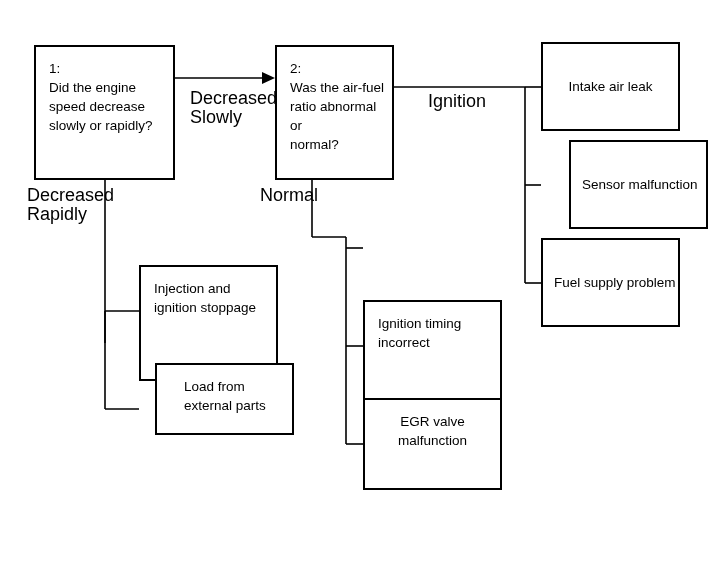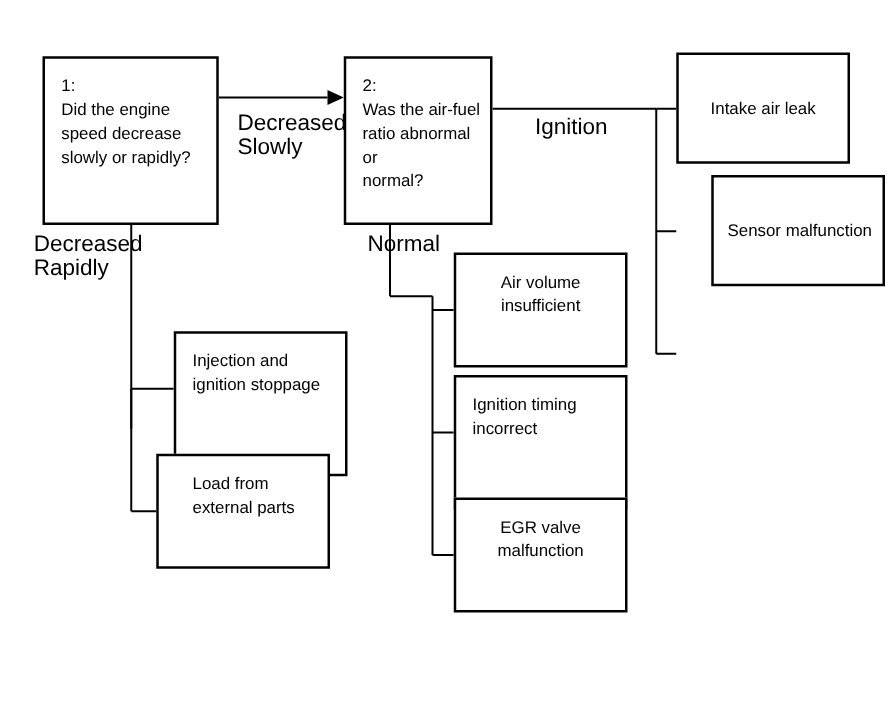--- a/index.html
+++ b/index.html
@@ -117,40 +117,39 @@
 slowly or rapidly?</div>
 
   <div class="node n-topleft" style="left:275px; top:45px; width:119px; height:135px;">2:
 Was the air-fuel
 ratio abnormal or
 normal?</div>
 
   <div class="node n-topleft" style="left:139px; top:265px; width:139px; height:116px;">Injection and
 ignition stoppage</div>
 
-  <div class="node n-topindent" style="left:125px; top:363px; width:139px; height:92px;">Load from
+  <div class="node n-topindent" style="left:155px; top:363px; width:139px; height:72px;">Load from
 external parts</div>
 
-  <div class="node n-topcenter" style="left:363px; top:202px; width:139px; height:92px;">Air volume
-insufficient</div>
 
   <div class="node n-topleft" style="left:363px; top:300px; width:139px; height:108px;">Ignition timing
 incorrect</div>
 
   <div class="node n-topcenter" style="left:363px; top:398px; width:139px; height:92px;">EGR valve
 malfunction</div>
 
   <div class="node n-midcenter" style="left:541px; top:42px; width:139px; height:89px;">Intake air leak</div>
 
   <div class="node n-midleft" style="left:541px; top:140px; width:139px; height:89px;margin-left:28px;">Sensor malfunction</div>
 
+  <div class="node n-midleft" style="left:541px; top:238px; width:139px; height:89px;">Fuel supply problem</div>
 
   <div class="edge-label" style="left:190px; top:89px;">Decreased
 Slowly</div>
 
   <div class="edge-label" style="left:27px; top:186px;">Decreased
 Rapidly</div>
 
-  <div class="edge-label" style="left:294px; top:186px;">Normal</div>
+  <div class="edge-label" style="left:260px; top:186px;">Normal</div>
 
   <div class="edge-label" style="left:428px; top:92px;">Ignition</div>
 
 </div>
 
 </body></html>

